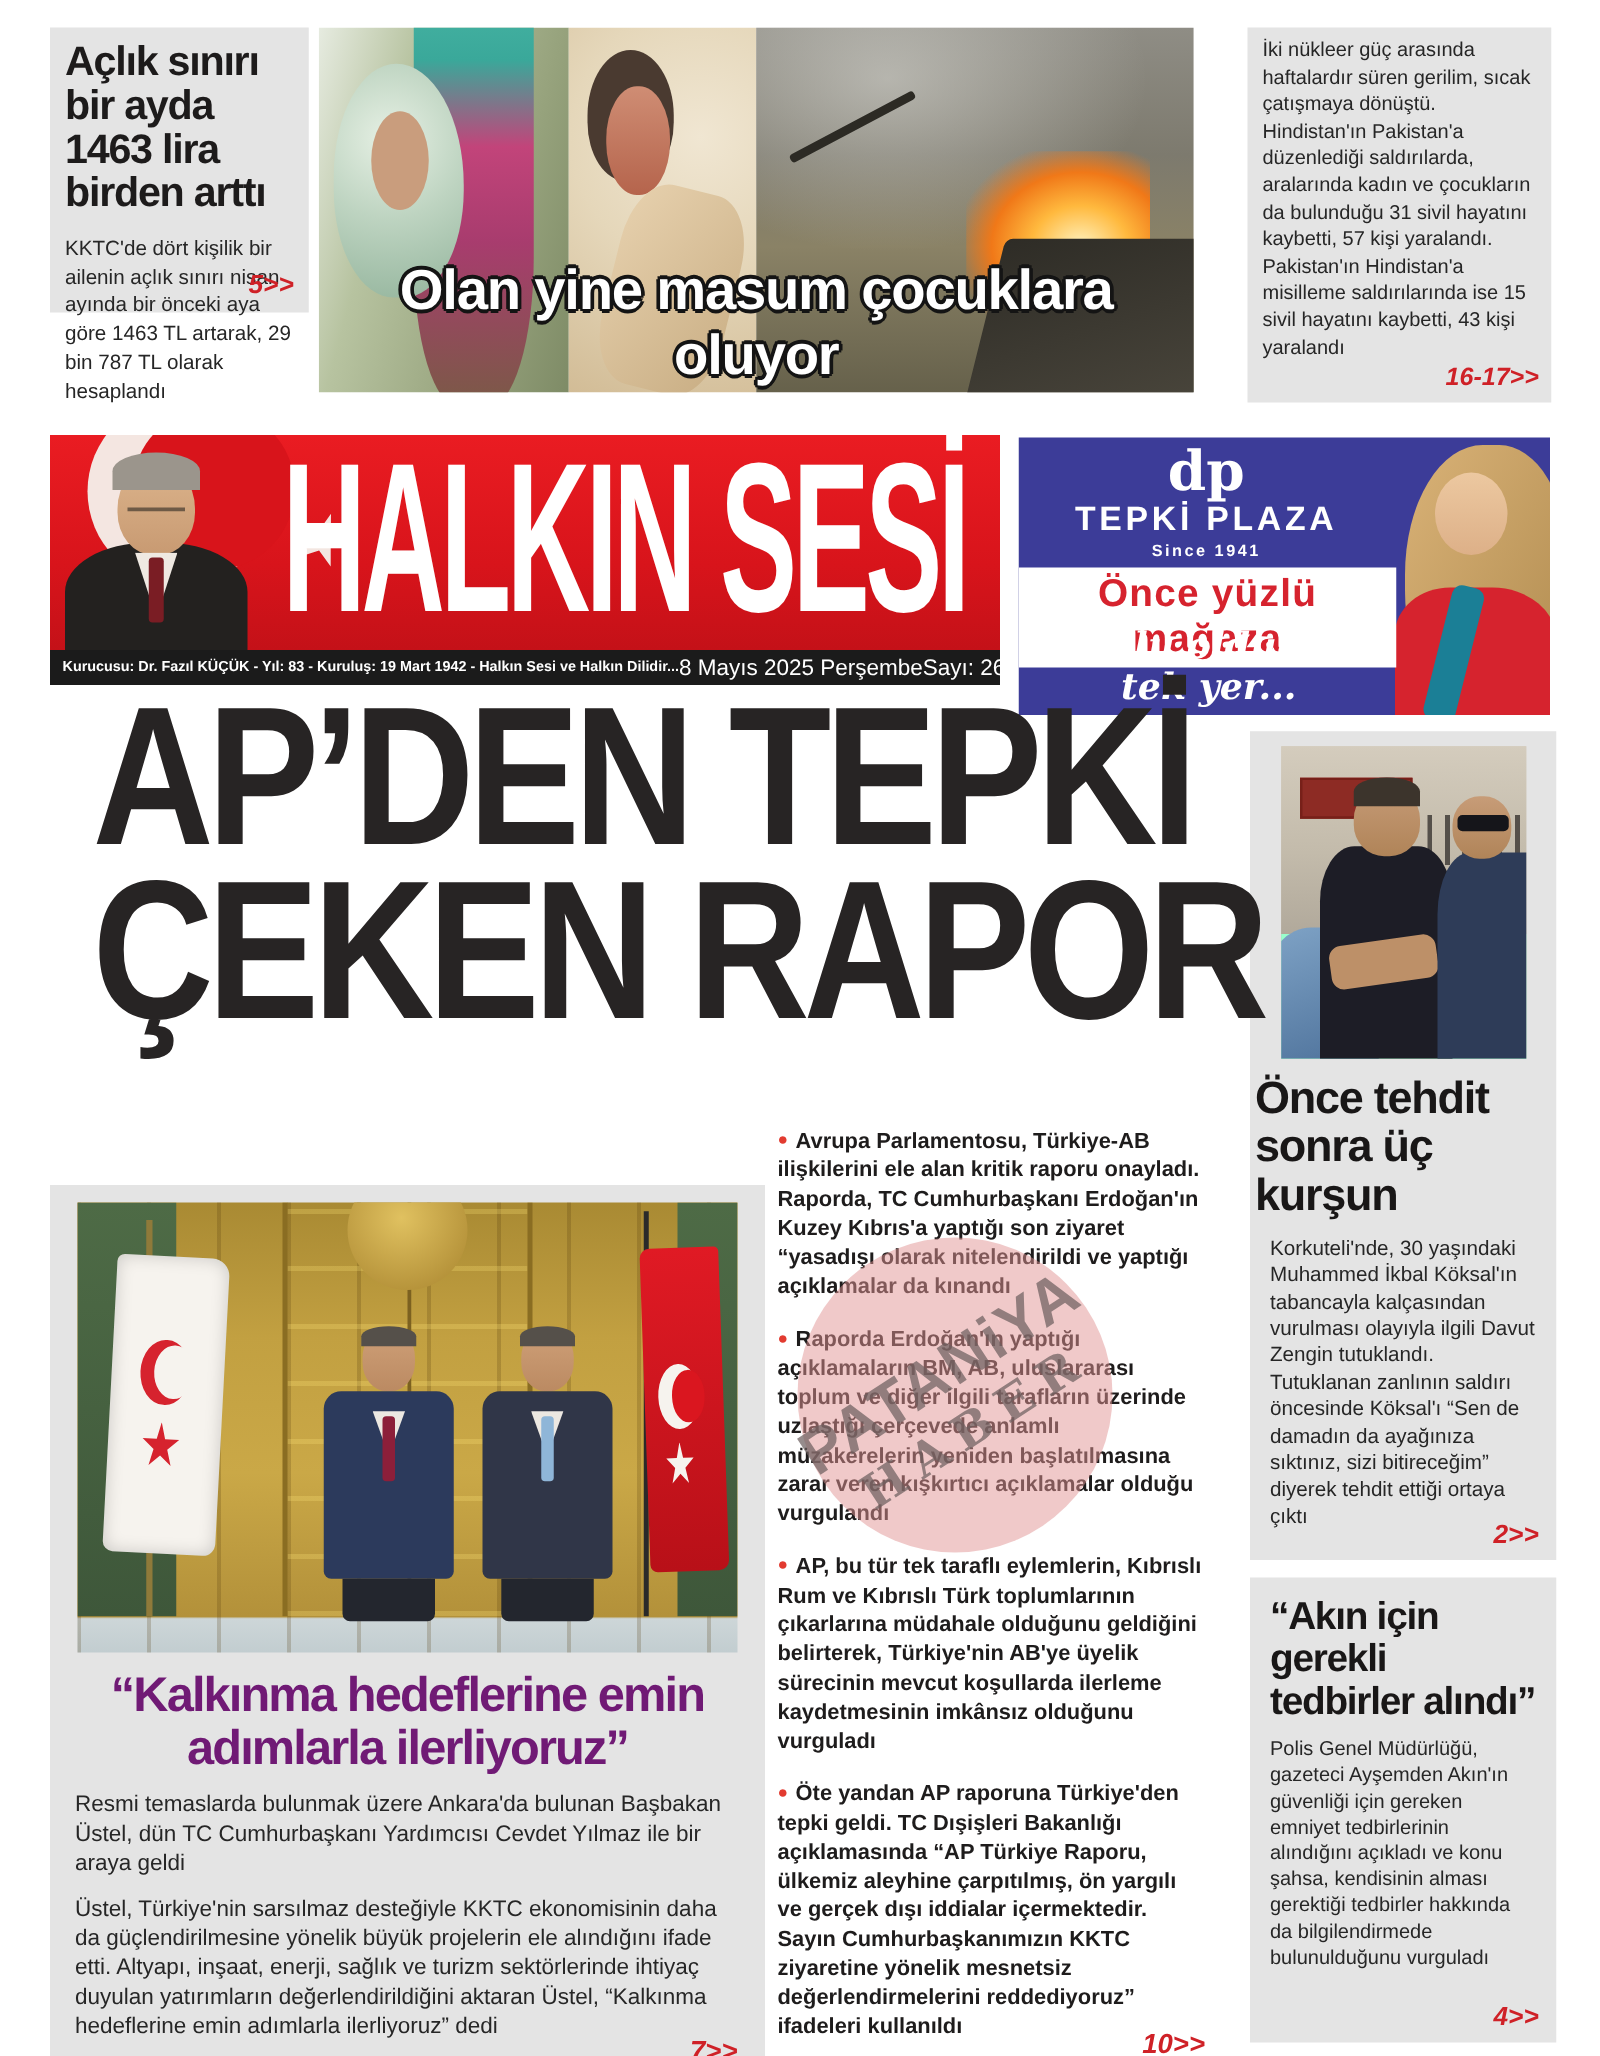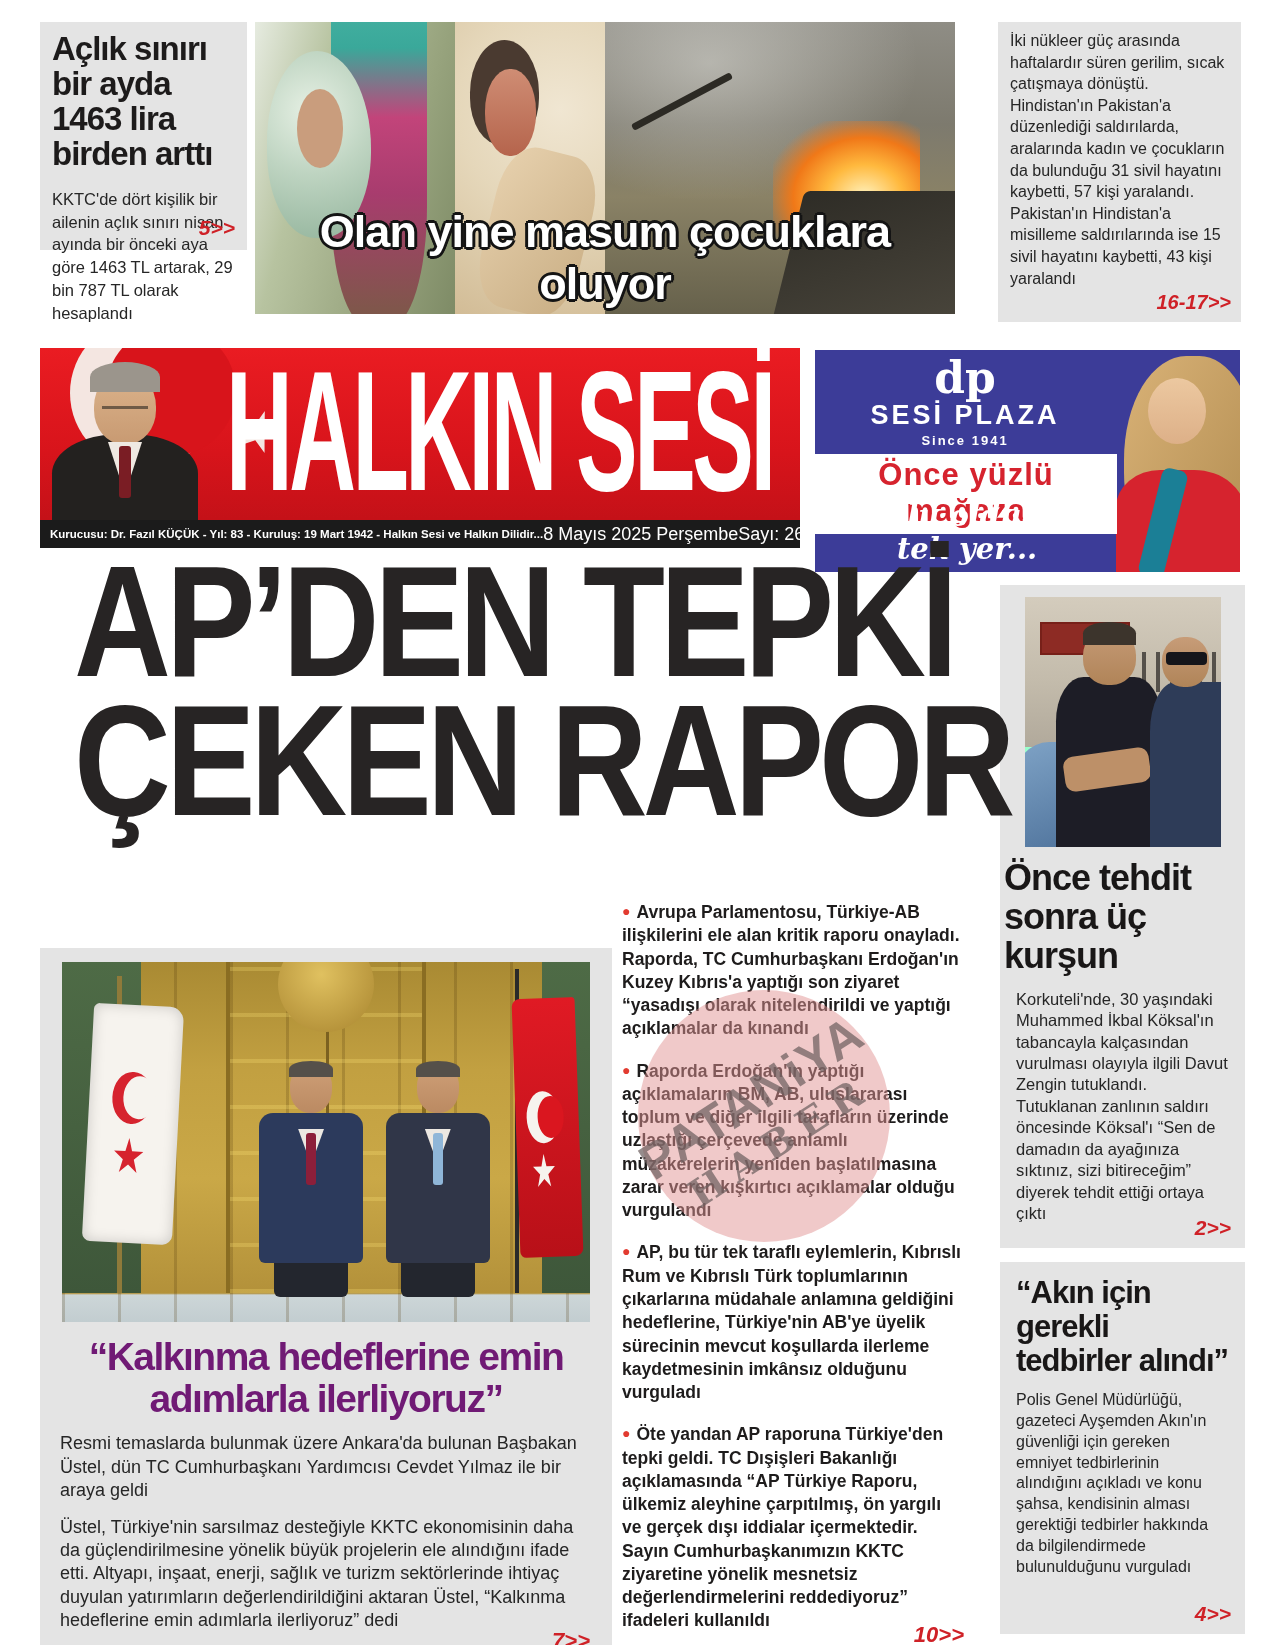--- a/index.html
+++ b/index.html
@@ -221,21 +221,21 @@
     </div>
   </div>
 
   <div class="ad">
     <div class="ad-hair"></div>
     <div class="ad-face"></div>
     <div class="ad-shirt"></div>
     <div class="ad-strap"></div>
     <div class="ad-logo">
       <div class="ad-dp">dp</div>
-      <div class="ad-brand">SESİ PLAZA</div>
+      <div class="ad-brand">TEPKİ PLAZA</div>
       <div class="ad-since">Since 1941</div>
     </div>
     <div class="ad-band">
       <span>Önce yüzlü mağaza</span>
     </div>
     <div class="ad-script">Mutlu olduğum tek yer...</div>
   </div>
 
   <div class="main-headline">
     <div class="hl-line">AP’DEN TEPKİ</div>
@@ -282,21 +282,21 @@
       <h2>“Kalkınma hedeflerine emin adımlarla ilerliyoruz”</h2>
       <p>Resmi temaslarda bulunmak üzere Ankara'da bulunan Başbakan Üstel, dün TC Cumhurbaşkanı Yardımcısı Cevdet Yılmaz ile bir araya geldi</p>
       <p>Üstel, Türkiye'nin sarsılmaz desteğiyle KKTC ekonomisinin daha da güçlendirilmesine yönelik büyük projelerin ele alındığını ifade etti. Altyapı, inşaat, enerji, sağlık ve turizm sektörlerinde ihtiyaç duyulan yatırımların değerlendirildiğini aktaran Üstel, “Kalkınma hedeflerine emin adımlarla ilerliyoruz” dedi</p>
       <span class="pageref">7&gt;&gt;</span>
     </div>
   </div>
 
   <div class="mid-col">
     <p class="bullet"><span class="dot">●</span><span>Avrupa Parlamentosu, Türkiye-AB ilişkilerini ele alan kritik raporu onayladı. Raporda, TC Cumhurbaşkanı Erdoğan'ın Kuzey Kıbrıs'a yaptığı son ziyaret “yasadışı olarak nitelendirildi ve yaptığı açıklamalar da kınandı</span></p>
     <p class="bullet"><span class="dot">●</span><span>Raporda Erdoğan'ın yaptığı açıklamaların BM, AB, uluslararası toplum ve diğer ilgili tarafların üzerinde uzlaştığı çerçevede anlamlı müzakerelerin yeniden başlatılmasına zarar veren kışkırtıcı açıklamalar olduğu vurgulandı</span></p>
-    <p class="bullet"><span class="dot">●</span><span>AP, bu tür tek taraflı eylemlerin, Kıbrıslı Rum ve Kıbrıslı Türk toplumlarının çıkarlarına müdahale anlamına geldiğini hedeflerine, Türkiye'nin AB'ye üyelik sürecinin mevcut koşullarda ilerleme kaydetmesinin imkânsız olduğunu vurguladı</span></p>
+    <p class="bullet"><span class="dot">●</span><span>AP, bu tür tek taraflı eylemlerin, Kıbrıslı Rum ve Kıbrıslı Türk toplumlarının çıkarlarına müdahale olduğunu geldiğini belirterek, Türkiye'nin AB'ye üyelik sürecinin mevcut koşullarda ilerleme kaydetmesinin imkânsız olduğunu vurguladı</span></p>
     <p class="bullet"><span class="dot">●</span><span>Öte yandan AP raporuna Türkiye'den tepki geldi. TC Dışişleri Bakanlığı açıklamasında “AP Türkiye Raporu, ülkemiz aleyhine çarpıtılmış, ön yargılı ve gerçek dışı iddialar içermektedir. Sayın Cumhurbaşkanımızın KKTC ziyaretine yönelik mesnetsiz değerlendirmelerini reddediyoruz” ifadeleri kullanıldı</span></p>
     <span class="pageref">10&gt;&gt;</span>
   </div>
 
   <div class="watermark">
     <div class="wm-inner">
       <div class="wm-l1">PATANiYA</div>
       <div class="wm-l2">HABER</div>
     </div>
   </div>

